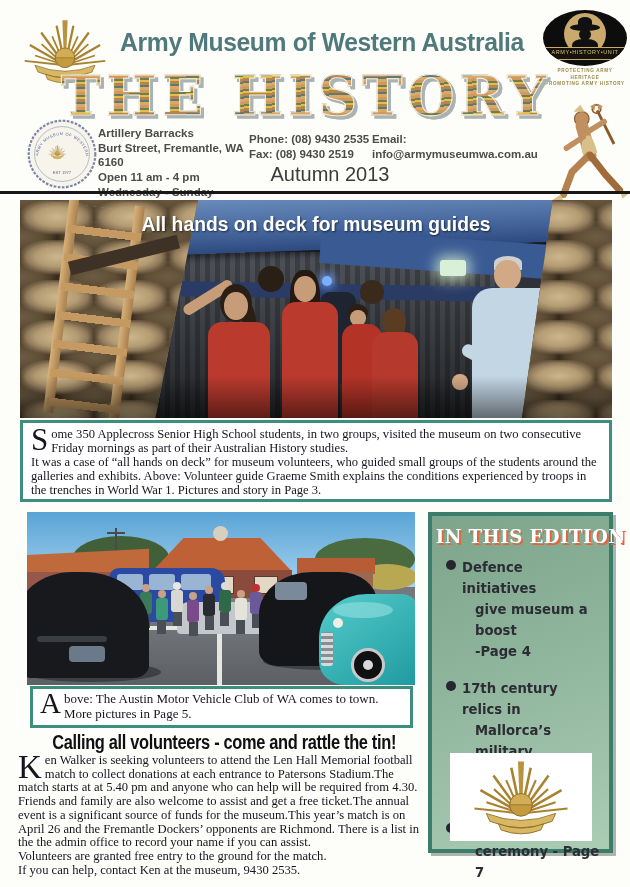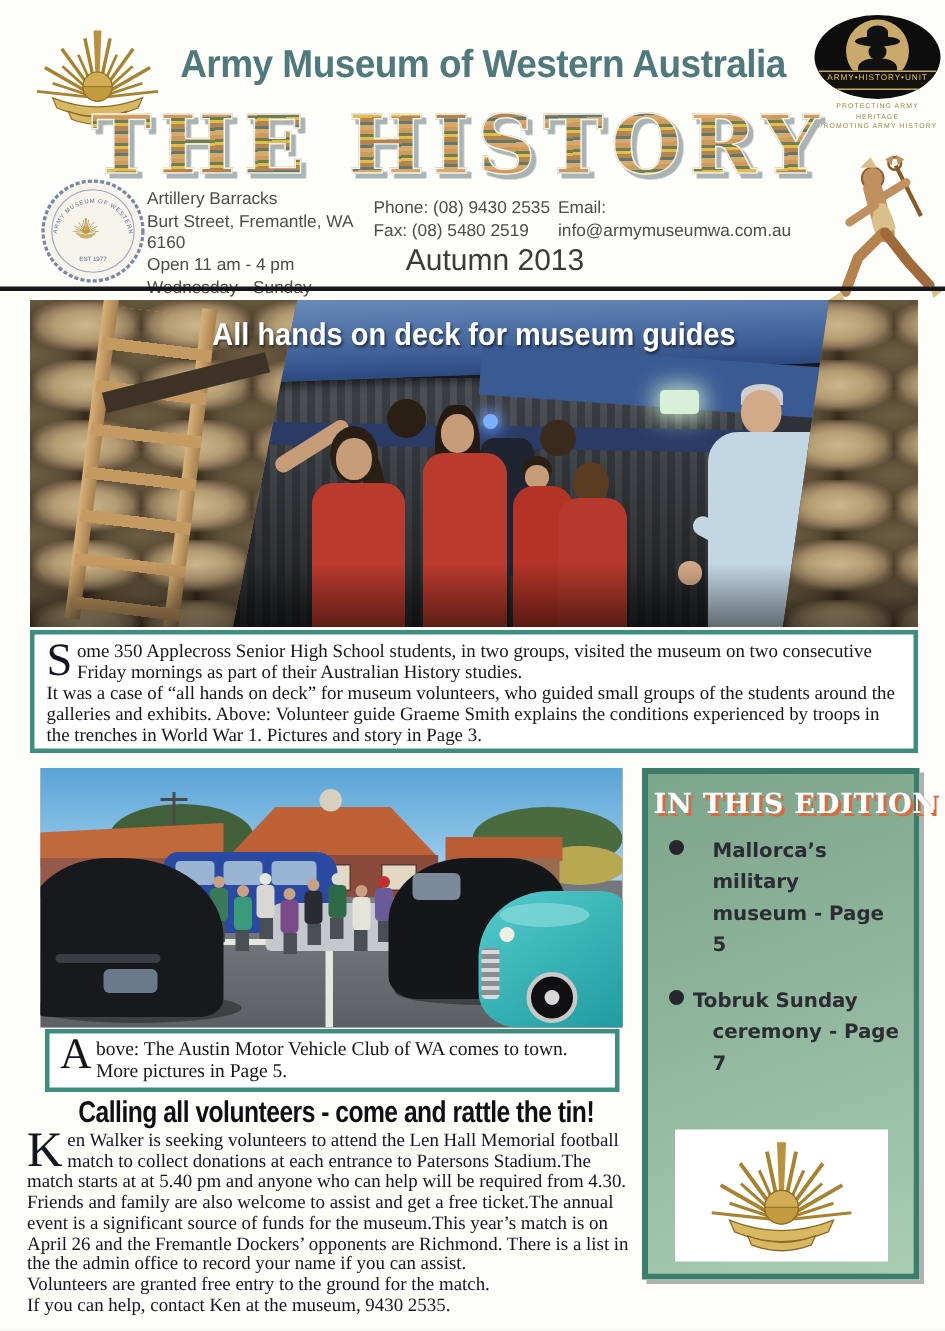--- a/index.html
+++ b/index.html
@@ -125,21 +125,21 @@
     background:linear-gradient(160deg,#7da58c 0%,#8fb59c 45%,#aacdb4 100%);}
   .ed-title{margin:10px 2px 4px;text-align:center;white-space:nowrap;
     font-family:"DejaVu Serif","Liberation Serif",serif;font-weight:700;font-size:18.5px;color:#fff;
     letter-spacing:.5px;text-shadow:2px 2px 0 #e2663a;transform:scaleX(.98);}
   .ed-list{margin:10px 0 0;padding:0 8px 0 14px;list-style:none;
     font-family:"DejaVu Sans","Liberation Sans",sans-serif;font-weight:700;font-size:13.2px;
     line-height:21px;color:#2c2c34;}
   .ed-list li{position:relative;margin-bottom:16px;padding-left:16px;}
   .dot{position:absolute;left:0;top:3px;width:10px;height:10px;border-radius:50%;background:#26262e;}
   .cont{display:block;padding-left:13px;}
-  .ln{display:block;}
+  .ln{display:block;font-weight:bold;}
   .ed-badge{position:absolute;left:50%;bottom:8px;transform:translateX(-50%);width:142px;height:88px;
     background:#fff;display:flex;align-items:center;justify-content:center;}
 
   .svgfit{display:block;width:100%;height:100%;}
 </style>
 </head>
 <body>
 
 <div class="page">
 
@@ -215,21 +215,21 @@
   </div>
 
   <div class="abs contact" style="left:98px;top:126px;width:150px">
     <span class="ln">Artillery Barracks</span>
     <span class="ln">Burt Street, Fremantle, WA 6160</span>
     <span class="ln">Open 11 am - 4 pm</span>
     <span class="ln">Wednesday - Sunday</span>
   </div>
   <div class="abs contact" style="left:249px;top:132px;width:140px">
     <span class="ln">Phone: (08) 9430 2535</span>
-    <span class="ln">Fax: (08) 5480 2519</span>
+    <span class="ln">Fax: (08) 9430 2519</span>
   </div>
   <div class="abs contact" style="left:372px;top:132px;width:160px">
     <span class="ln">Email: info@armymuseumwa.com.au</span>
   </div>
   <div class="abs issue">Autumn 2013</div>
 
   <div class="abs" style="left:544px;top:102px;width:84px;height:112px">
     <svg class="svgfit" viewBox="0 0 60 80">
       <line x1="38" y1="6" x2="50" y2="30" stroke="#8a5a2a" stroke-width="2"></line>
       <circle cx="37.5" cy="5" r="3" fill="none" stroke="#8a5a2a" stroke-width="1.2"></circle>
@@ -425,20 +425,27 @@
     <p><span class="dropcap" style="font-size:33px;line-height:26px">K</span><span>en Walker is seeking volunteers to attend the Len Hall Memorial football match to collect donations at each entrance to Patersons Stadium.The match starts at at 5.40 pm and anyone who can help will be required from 4.30. Friends and family are also welcome to assist and get a free ticket.The annual event is a significant source of funds for the museum.This year’s match is on April 26 and the Fremantle Dockers’ opponents are Richmond. There is a list in the the admin office to record your name if you can assist.</span></p>
     <p>Volunteers are granted free entry to the ground for the match.</p>
     <p>If you can help, contact Ken at the museum, 9430 2535.</p>
   </div>
 
   <div class="abs edition">
     <div class="ed-title">IN THIS EDITION</div>
     <ul class="ed-list">
       <li>
         <span class="dot"></span>
+        <span class="ln">Defence initiatives</span>
+        <span class="cont">give museum a boost</span>
+        <span class="cont">-Page 4</span>
+      </li>
+      <li>
+        <span class="dot"></span>
+        <span class="ln">17th century relics in</span>
         <span class="cont">Mallorca’s military</span>
         <span class="cont">museum - Page 5</span>
       </li>
       <li>
         <span class="dot"></span>
         <span class="ln">Tobruk Sunday</span>
         <span class="cont">ceremony - Page 7</span>
       </li>
     </ul>
     <div class="ed-badge">

